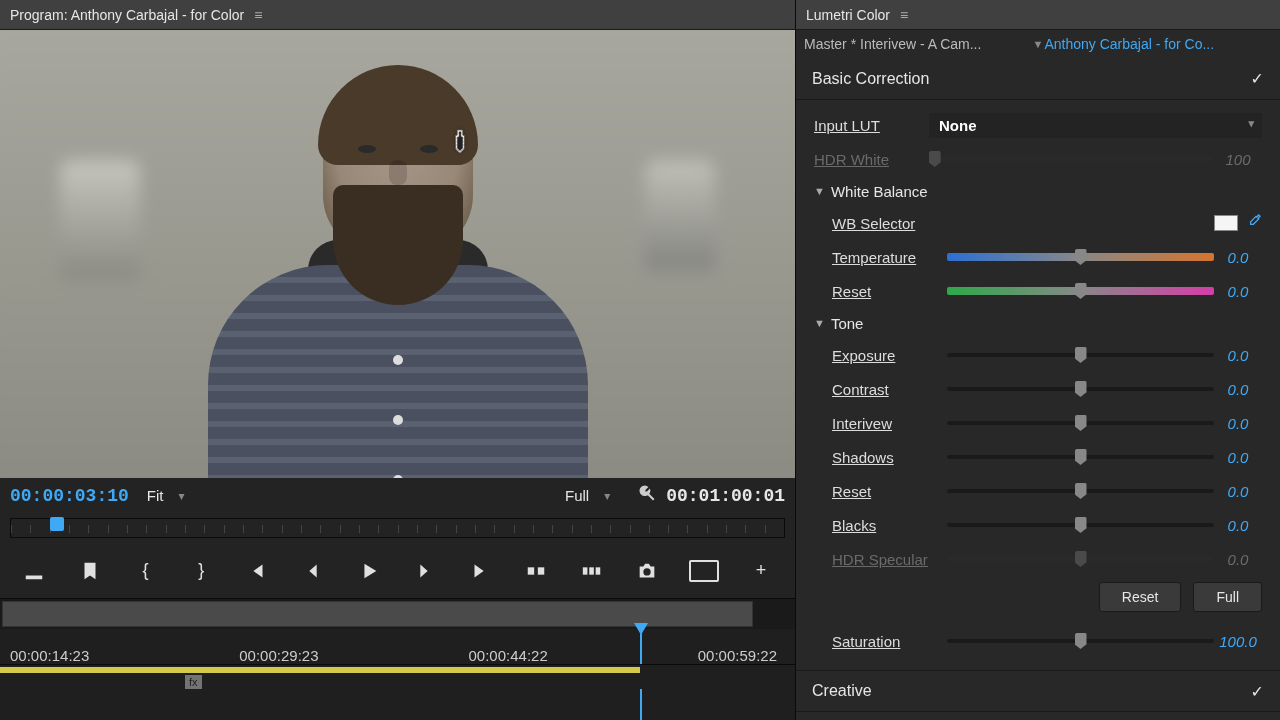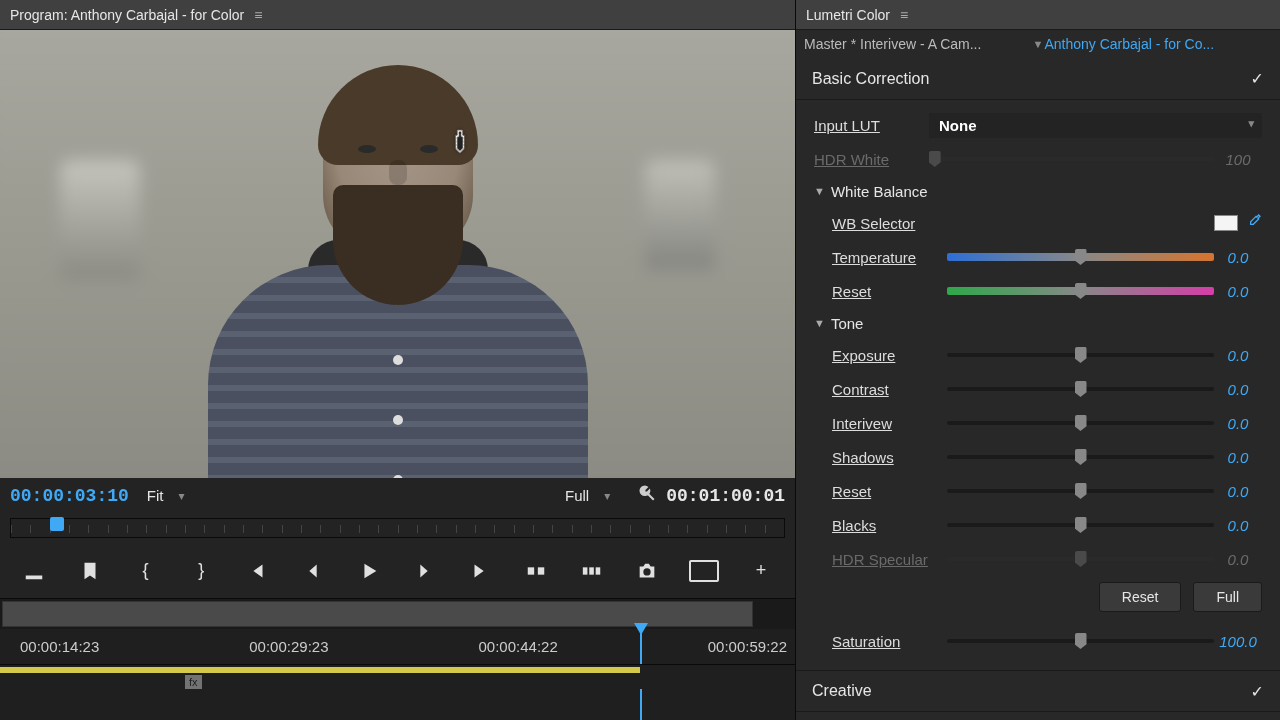--- a/index.html
+++ b/index.html
@@ -50,21 +50,21 @@
     
     .transport { height: 55px; display: flex; align-items: center; justify-content: center; gap: 28px; background: #232323; padding: 0 20px; }
     .tbtn { width: 28px; height: 28px; display: flex; align-items: center; justify-content: center; color: #e0e0e0; cursor: pointer; font-size: 18px; }
     .tbtn svg { width: 22px; height: 22px; fill: #e0e0e0; }
     .add-btn { margin-left: auto; }
     
     
     .timeline-area { flex: 1; background: #1f1f1f; border-top: 1px solid #0a0a0a; display: flex; flex-direction: column; overflow: hidden; }
     .timeline-cut { height: 30px; background: #1a1a1a; display: flex; }
     .tl-cut-clip { background: #4a4a4a; border: 1px solid #333; margin: 2px; }
-    .tl-ruler { height: 35px; display: flex; align-items: center; padding: 0 20px; gap: 150px; font-size: 15px; color: #ccc; position: relative; }
+    .tl-ruler { height: 35px; display: flex; align-items: flex-end; padding: 0 10px; gap: 150px; font-size: 15px; color: #ccc; position: relative; }
     .tl-playhead { position: absolute; left: 640px; top: 0; width: 2px; height: 100px; background: #3fa9f5; }
     .tl-playhead::before { content: ''; position: absolute; top: -6px; left: -6px; width: 14px; height: 12px; background: #3fa9f5; clip-path: polygon(0 0, 100% 0, 50% 100%); }
     .tl-tracks { height: 25px; background: #1f1f1f; position: relative; border-top: 1px solid #0a0a0a; }
     .tl-clip-yellow { position: absolute; left: 0; top: 2px; height: 6px; background: #d4c94a; width: 640px; }
     .tl-fx { position: absolute; left: 185px; top: 10px; background: #737373; font-size: 11px; padding: 1px 4px; color: #222; }
     
     
     .clip-row { height: 28px; display: flex; align-items: center; padding: 0 8px; font-size: 14px; gap: 1px; }
     .clip-master { color: #bbb; flex: 1; overflow: hidden; text-overflow: ellipsis; white-space: nowrap; }
     .clip-active { color: #3fa9f5; flex: 1; overflow: hidden; text-overflow: ellipsis; white-space: nowrap; }

